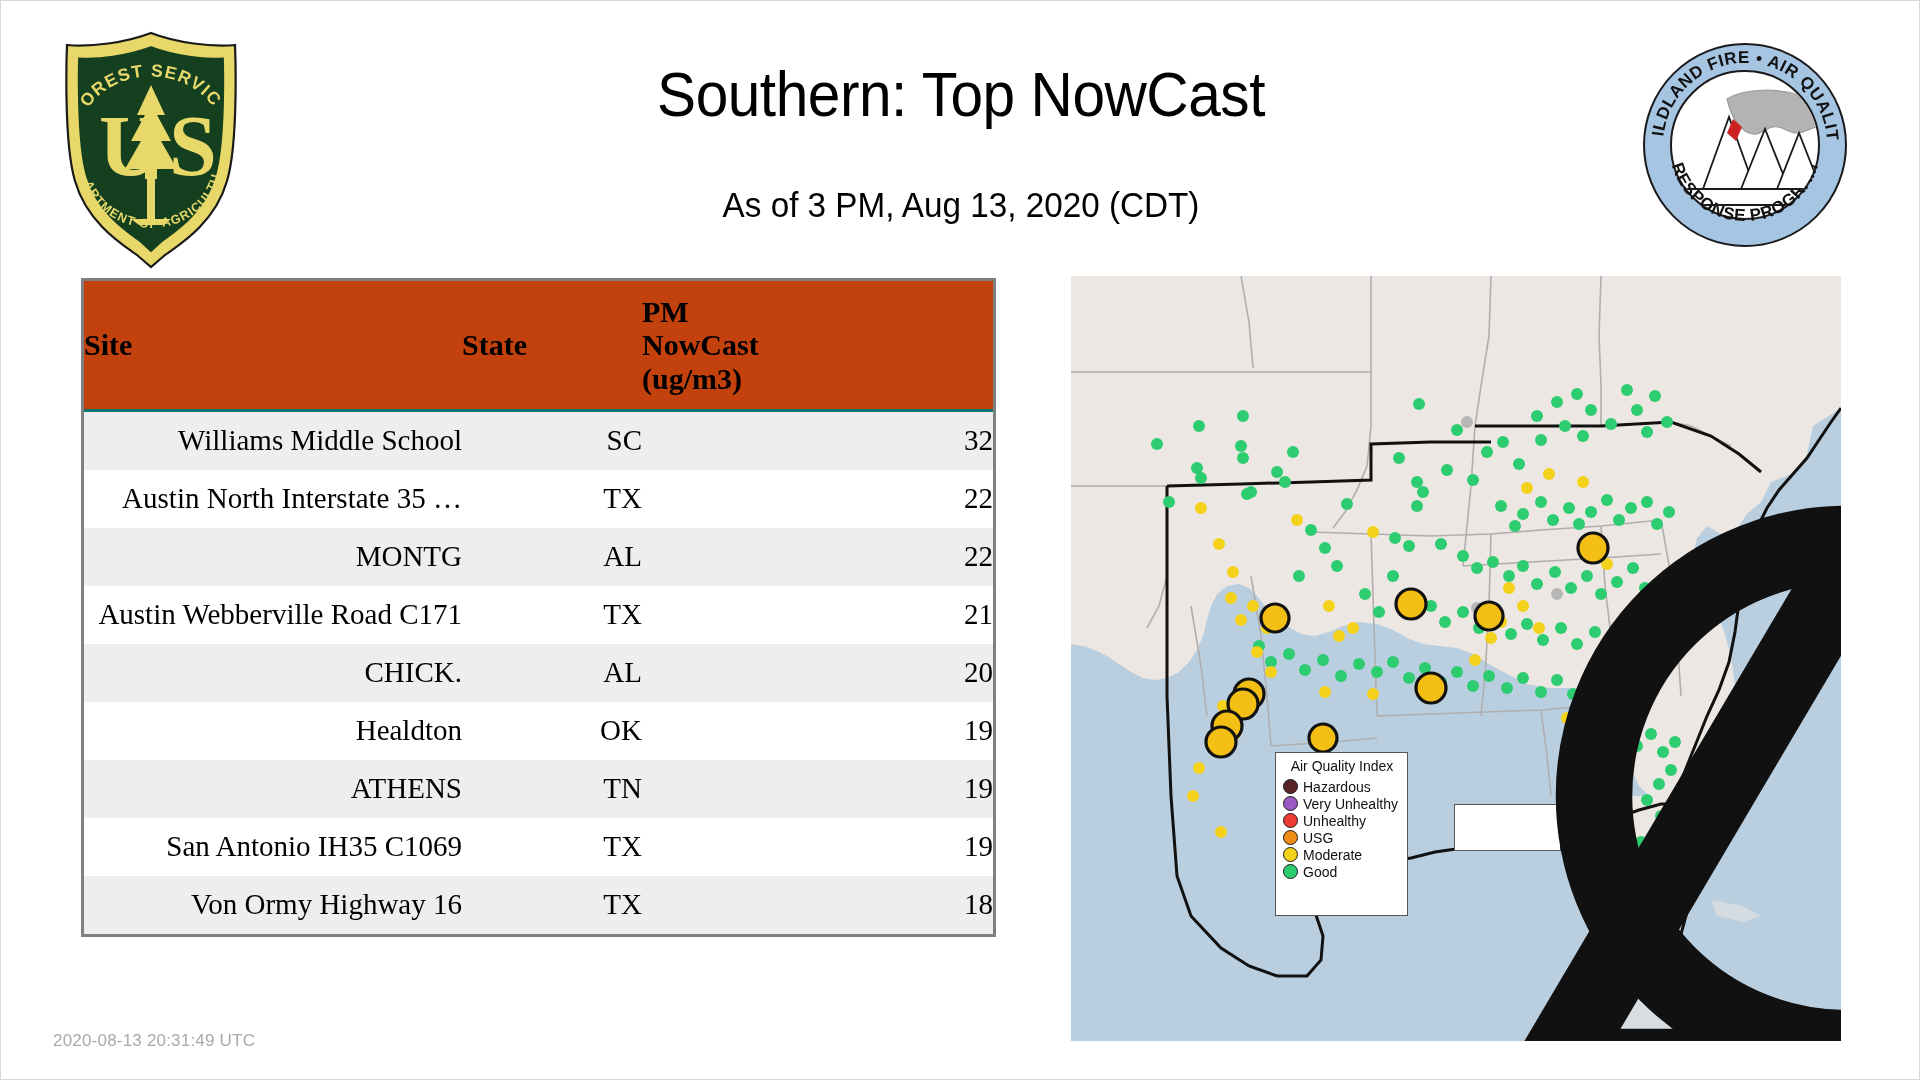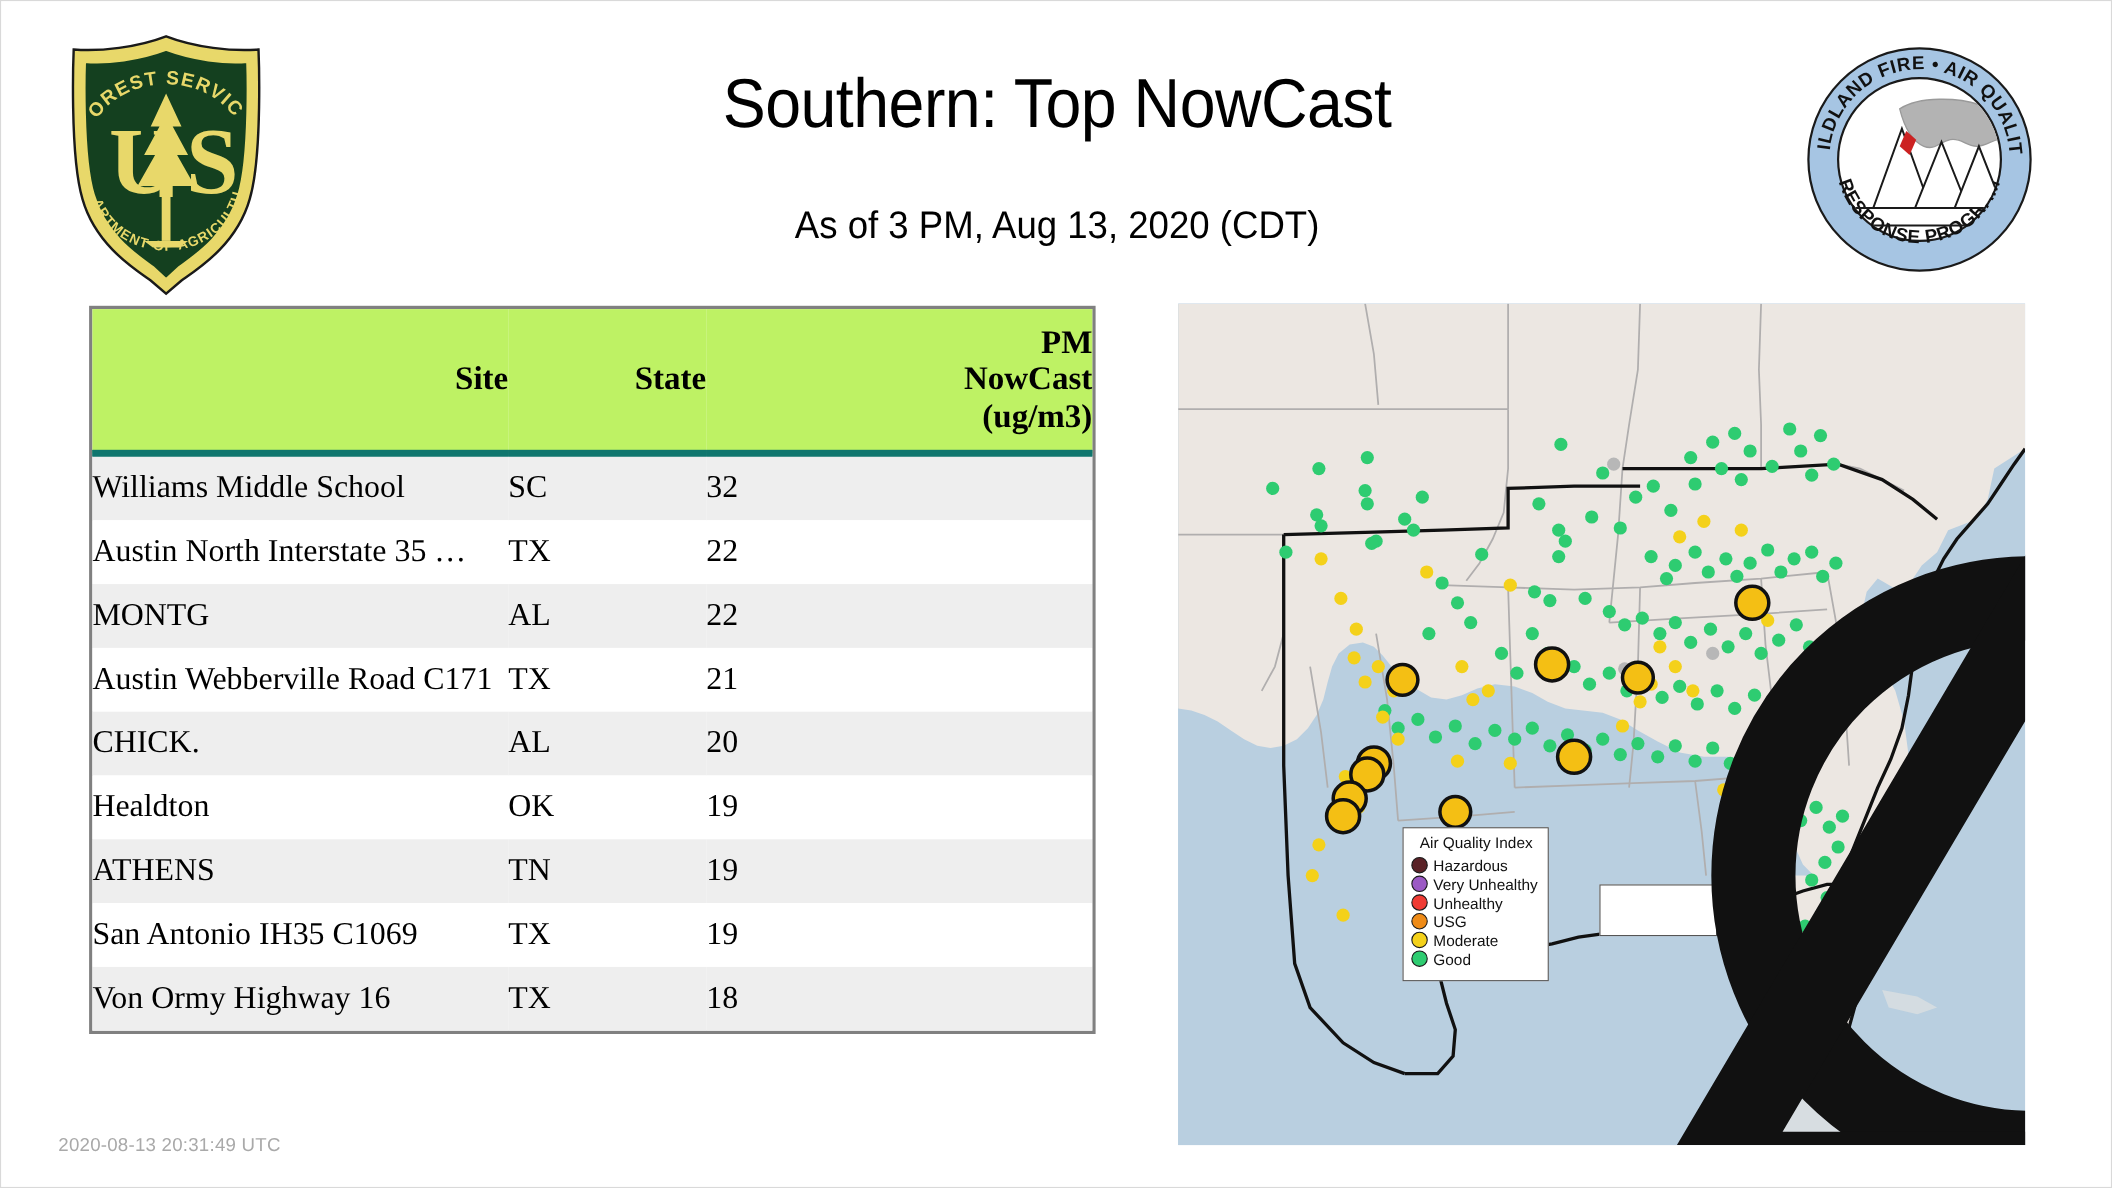--- a/index.html
+++ b/index.html
@@ -31,29 +31,29 @@
   #wf-logo{position:absolute;left:1640px;top:40px;width:208px;height:208px;}
 
   
   #table-wrap{
     position:absolute;left:80px;top:277px;width:915px;
     border:3px solid #808080;box-sizing:border-box;background:#fff;
   }
   table{border-collapse:collapse;width:100%;table-layout:fixed;
         font-family:"Liberation Serif",serif;}
   thead th{
-    background:#bef264;color:#000;font-weight:bold;font-size:30px;
-    padding:0;height:128px;vertical-align:middle;text-align:right;
-    border-bottom:6px solid #0f766e;line-height:1.12;
+    background:#c2410c;color:#000;font-weight:bold;font-size:30px;
+    padding:0;height:128px;vertical-align:middle;text-align:left;
+    border-bottom:3px solid #0f766e;line-height:1.12;
   }
   thead th.h-site{width:378px;}
   thead th.h-state{width:180px;}
   thead th.h-pm{width:calc(100% - 558px);}
   tbody td{
-    font-size:29px;text-align:left;height:58px;padding:0;
+    font-size:29px;text-align:right;height:58px;padding:0;
     color:#000;border:0;line-height:1.1;
   }
   tbody tr:nth-child(odd){background:#eeeeee;}
   tbody tr:nth-child(even){background:#ffffff;}
   tbody td.c-site{font-size:29px;}
 
   
   #stamp{
     position:absolute;left:52px;top:1030px;font-size:17px;color:#a9a9a9;
     font-family:"Liberation Sans",sans-serif;letter-spacing:.2px;
@@ -64,21 +64,21 @@
     position:absolute;left:1070px;top:275px;width:770px;height:765px;
     background:#b9cfe0;overflow:hidden;
   }
   #map svg{display:block;width:770px;height:765px;}
 
   
   .map-legend{
     position:absolute;background:#ffffff;border:1.5px solid #555;
     box-sizing:border-box;font-family:"Liberation Sans",sans-serif;color:#111;
   }
-  #aqi-legend{left:204px;top:476px;width:133px;height:140px;padding:5px 6px 4px 7px;}
+  #aqi-legend{left:204px;top:476px;width:133px;height:164px;padding:5px 6px 4px 7px;}
   #aqi-legend .lg-title{font-size:14px;text-align:center;margin-bottom:3px;color:#111;}
   .lg-row{display:flex;align-items:flex-end;height:17px;}
   .lg-dot{width:13px;height:13px;border-radius:50%;border:1.3px solid #1a1a1a;
           margin-right:5px;flex:0 0 auto;}
   .lg-label{font-size:14px;line-height:1;white-space:nowrap;}
   #shape-legend{left:383px;top:528px;width:107px;height:47px;padding:4px 4px 3px 6px;}
   .sl-row{display:flex;align-items:center;height:19px;}
   .sl-glyph{width:17px;height:17px;margin-right:3px;flex:0 0 auto;}
 </style>
 </head>

